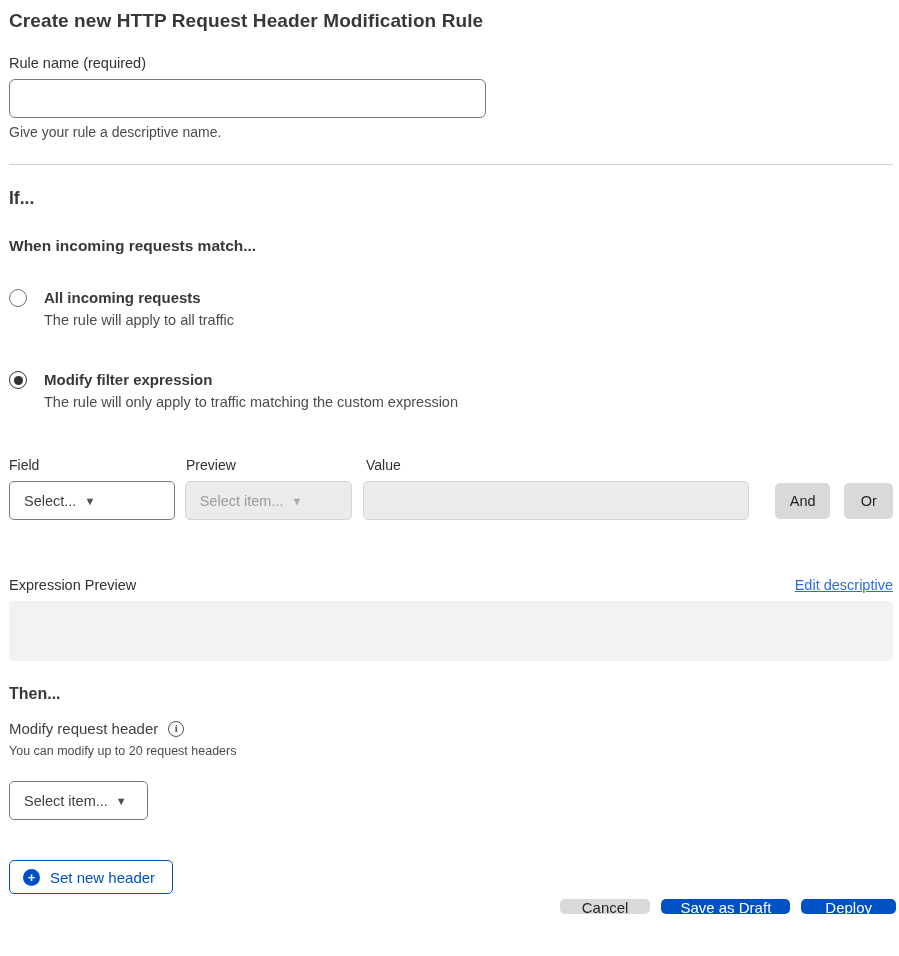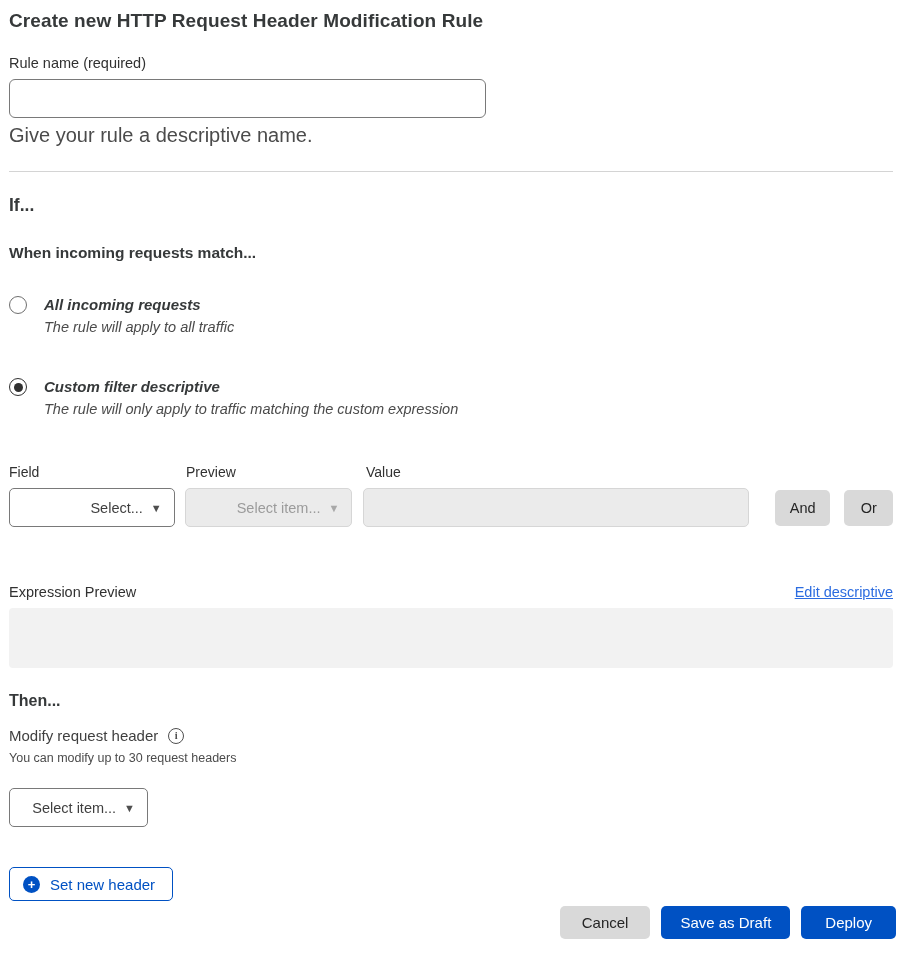--- a/index.html
+++ b/index.html
@@ -39,28 +39,28 @@
     margin-top:8px;
     width:477px; height:39px;
     border:1px solid var(--border-input);
     border-radius:6px;
     background:#fff;
     font:inherit; font-size:14.5px; color:var(--text-body);
     padding:0 10px;
     display:block; outline:none;
   }
 
-  .help-text{ margin-top:6px; font-size:20px; color:var(--text-muted); }
+  .help-text{ margin-top:6px; font-size:14px; color:var(--text-muted); }
 
   .divider{ margin-top:24px; height:1px; background:var(--divider); border:none; }
 
   .if-heading{ margin-top:23px; font-size:17.5px; font-weight:700; color:var(--text-dark); }
   .sub-heading{ margin-top:28px; font-size:15.5px; font-weight:700; color:var(--text-dark); }
 
-  .radio-group{ margin-top:33px;font-style:italic; }
+  .radio-group{ margin-top:33px; }
   .radio-row{ display:flex; align-items:flex-start; cursor:pointer; }
   .radio-row + .radio-row{ margin-top:42px; }
   .radio-circle{
     width:18px; height:18px; border-radius:50%;
     border:1px solid #6f6f6f; background:#fff;
     flex:0 0 18px; margin-top:1px;
     display:flex; align-items:center; justify-content:center;
   }
   .radio-circle.selected{ border:1px solid #313131; }
   .radio-circle.selected::after{
@@ -71,21 +71,21 @@
   .radio-desc{ margin-top:5px; font-size:14.5px; color:var(--text-muted); }
 
   .builder-labels{ margin-top:47px; display:flex; font-size:14px; color:var(--text-body); }
   .builder-labels .lbl-field{ width:177px; }
   .builder-labels .lbl-operator{ width:180px; }
   .builder-labels .lbl-value{ flex:1; }
 
   .builder-row{ margin-top:8px; display:flex; align-items:center; }
   .select-box{
     height:39px; border-radius:5px; border:1px solid var(--border-input);
-    background:#fff; display:flex; align-items:center; justify-content:flex-end;
+    background:#fff; display:flex; align-items:center; justify-content:flex-start;
     padding:0 12px 0 14px; font-size:14.5px; color:#3f3f3f; cursor:pointer;
   }
   .select-box .caret{ font-size:11px; color:#4f4f4f; margin-left:8px; }
   .select-field{ width:167px; }
   .select-operator{ width:169px; margin-left:10px; }
   .select-box.disabled{
     background:var(--disabled-bg); border-color:var(--disabled-border);
     color:var(--disabled-text); cursor:default;
   }
   .select-box.disabled .caret{ color:#a8a8a8; }
@@ -135,21 +135,21 @@
     color:#fff; font-size:13px; line-height:1; font-weight:700;
     display:inline-flex; align-items:center; justify-content:center;
   }
 
   .footer-actions{
     margin-top:5px;
     display:flex; justify-content:flex-end; align-items:center; gap:11px;
     width:887px;
   }
   .btn{
-    height:33px; border:none; border-radius:5px; font:inherit; font-size:15px; cursor:pointer;
+    height:15px; border:none; border-radius:5px; font:inherit; font-size:15px; cursor:pointer;
   }
   .btn-gray{ background:var(--gray-btn); color:#252525; padding:0 22px; }
   .btn-blue{ background:var(--accent); color:#fff; }
   .btn-save{ padding:0 19px; }
   .btn-deploy{ padding:0 24px; }
 </style>
 </head>
 <body>
 
 <div class="container">
@@ -169,21 +169,21 @@
     <div class="radio-row">
       <span class="radio-circle"></span>
       <span class="radio-texts">
         <div class="radio-label">All incoming requests</div>
         <div class="radio-desc">The rule will apply to all traffic</div>
       </span>
     </div>
     <div class="radio-row">
       <span class="radio-circle selected"></span>
       <span class="radio-texts">
-        <div class="radio-label">Custom filter descriptive</div>
+        <div class="radio-label">Modify filter expression</div>
         <div class="radio-desc">The rule will only apply to traffic matching the custom expression</div>
       </span>
     </div>
   </div>
 
   <div class="builder-labels">
     <div class="lbl-field">Field</div>
     <div class="lbl-operator">Preview</div>
     <div class="lbl-value">Value</div>
   </div>
@@ -207,21 +207,21 @@
     <a class="edit-link">Edit descriptive</a>
   </div>
   <div class="preview-box"></div>
 
   <div class="then-heading">Then...</div>
 
   <div class="modify-row">
     <span class="modify-label">Modify request header</span>
     <span class="info-icon">i</span>
   </div>
-  <div class="small-help">You can modify up to 30 request headers</div>
+  <div class="small-help">You can modify up to 20 request headers</div>
 
   <div class="select-box header-select">
     <span>Select item...</span>
     <span class="caret">▼</span>
   </div>
 
   <button class="set-header-btn">
     <span class="plus-icon">+</span>
     <span>Set new header</span>
   </button>

